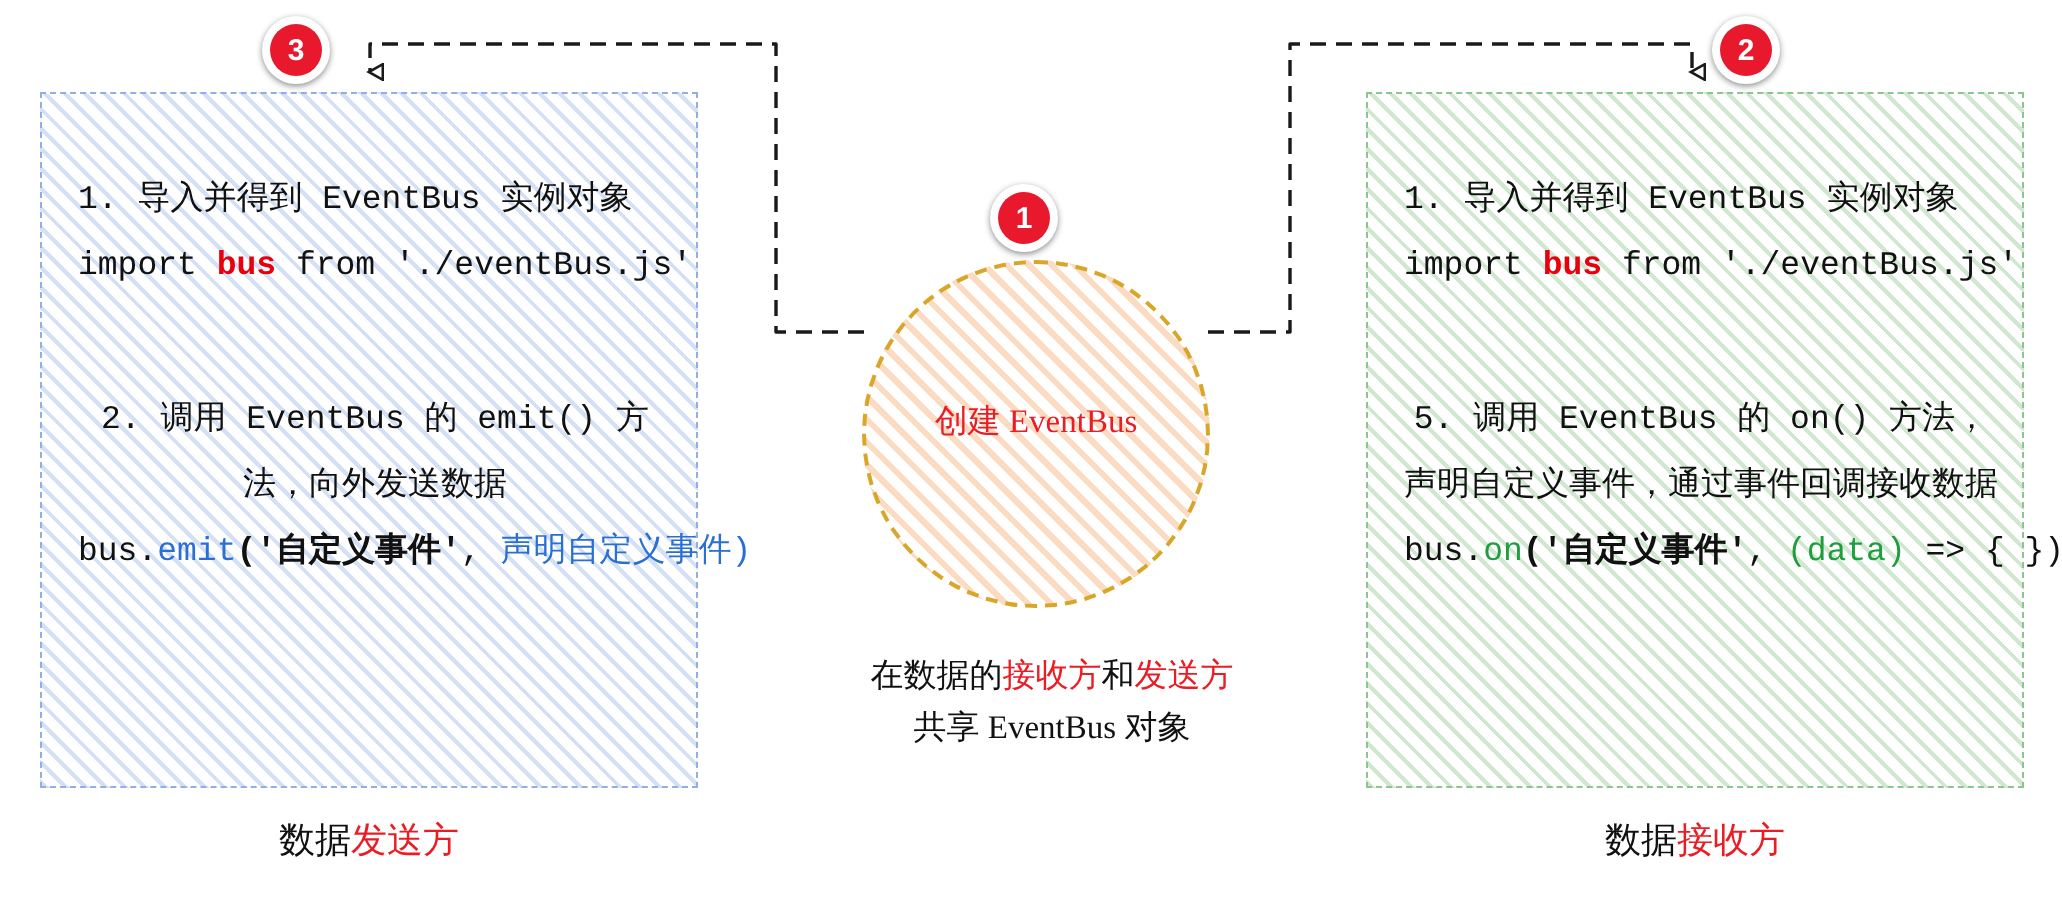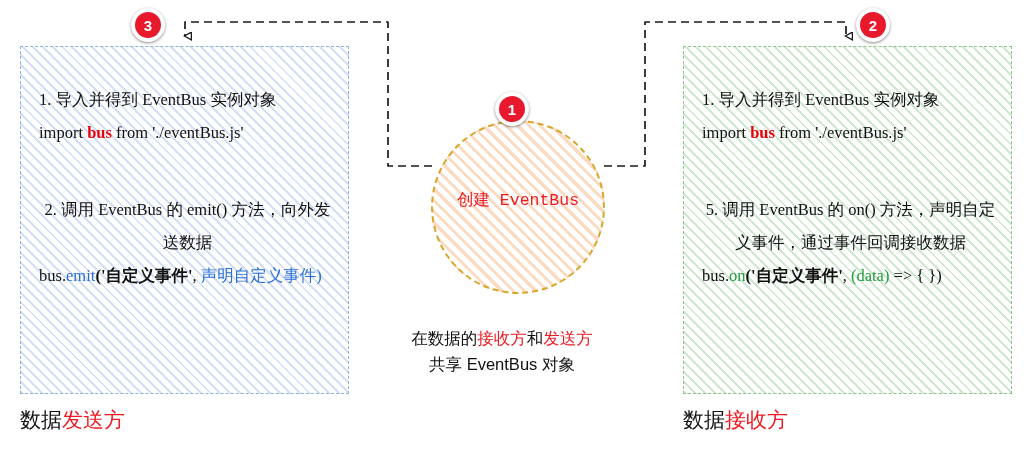--- a/index.html
+++ b/index.html
@@ -27,20 +27,21 @@
     left: 0; top: 0;
     width: 1031px;
     height: 458px;
     pointer-events: none;
   }
 
   
   .panel {
     position: absolute;
     box-sizing: border-box;
+    font-family: Liberation Mono, monospace;
   }
   .panel-sender {
     left: 20px;
     top: 46px;
     width: 329px;
     height: 348px;
     border: 1px dashed #8fb0e0;
     background-color: #ffffff;
     background-image: repeating-linear-gradient(
         45deg,
@@ -77,66 +78,66 @@
 
   .k-red { color: #e8000d; font-weight: bold; margin-top: 44px; }
   .k-blue { color: #2a6fd6; }
   .k-green { color: #1f9e3d; }
   .k-bold { font-weight: bold; color: #111111; }
 
   
   .circle {
     position: absolute;
     left: 431px;
-    top: 120px;
+    top: 130px;
     width: 174px;
     height: 174px;
     border-radius: 50%;
     box-sizing: border-box;
     border: 2px dashed #d9a62a;
     background-color: #ffffff;
     background-image: repeating-linear-gradient(
         45deg,
         #fbdcc2 0px, #fbdcc2 3px,
         #ffffff 3px, #ffffff 8px);
     display: flex;
     flex-direction: column;
     align-items: center;
     justify-content: center;
-    font-family: Liberation Mono, monospace;
   }
   .circle-line {
     font-size: 16.5px;
     line-height: 26px;
     white-space: nowrap;
   }
   .circle-line.red { color: #ec1c24; }
   .circle-line.black { color: #111111; }
   .circle-spacer { height: 12px; }
 
   
   .center-caption {
     position: absolute;
-    left: 372px;
+    left: 396px;
     top: 325px;
     width: 260px;
     text-align: center;
     font-size: 16.5px;
     line-height: 26px;
     color: #111111;
-    font-family: Liberation Sans, sans-serif;
+    font-family: Liberation Serif, serif;
   }
   .cc-red { color: #ec1c24; }
 
   
   .bottom-label {
     position: absolute;
     top: 408px;
     width: 329px;
-    font-size: 21px;
+    text-align: center;
+    font-size: 18px;
     line-height: 24px;
     color: #111111;
     font-family: "Liberation Sans", "DejaVu Sans", sans-serif;
   }
   .bottom-label.left  { left: 20px; }
   .bottom-label.right { left: 683px; font-family: Liberation Serif, serif; }
   .bl-red { color: #ec1c24; }
 
   
   .badge {

